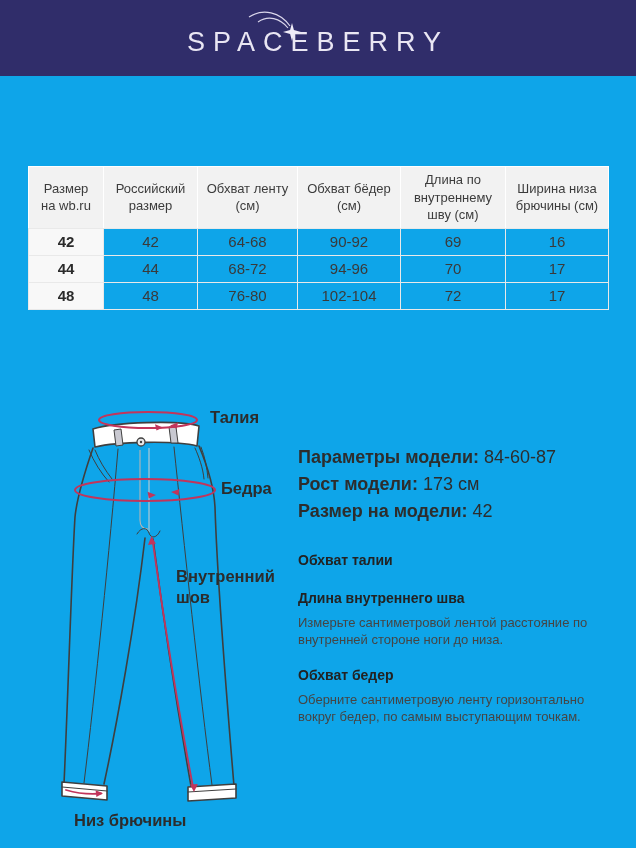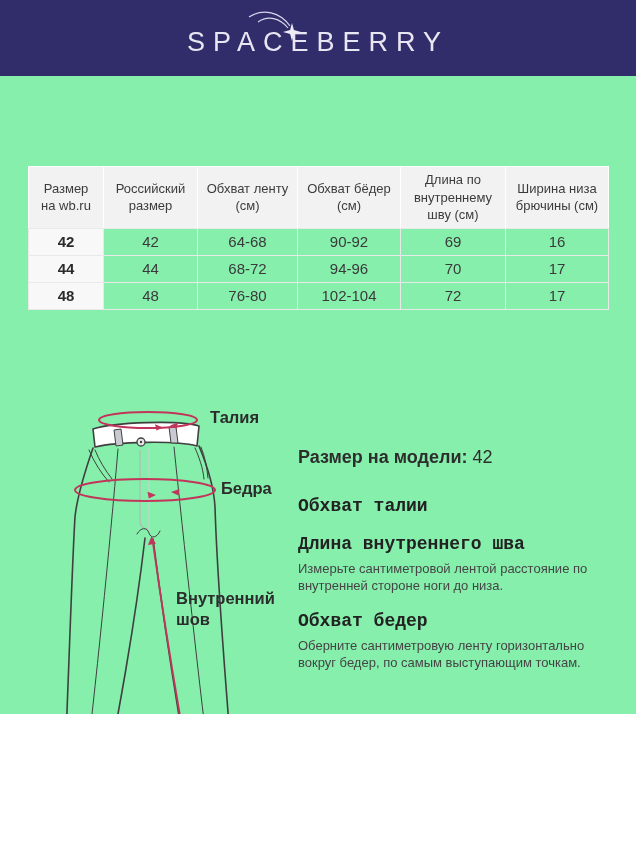--- a/index.html
+++ b/index.html
@@ -9,22 +9,22 @@
     --table-first-col-bg: #f8f8f8;
     --table-border: #e9e9e9;
     --ink: #2d2d2d;
   }
   * { margin: 0; padding: 0; box-sizing: border-box; }
   html, body { background: #ffffff; }
   body { font-family: "Liberation Sans", "DejaVu Sans", sans-serif; color: var(--ink); }
   .page {
     position: relative;
     width: 636px;
-    height: 714px;
-    background: #86efac;
+    height: 848px;
+    background: #0ea5e9;
     overflow: hidden;
     margin: 0 auto;
   }
 
   
   .banner {
     position: absolute;
     left: 0; top: 0;
     width: 636px; height: 76px;
     background: var(--banner-bg);
@@ -92,31 +92,31 @@
 
   .diagram-label {
     position: absolute;
     font-size: 16.5px;
     font-weight: 600;
     color: #2c2c2c;
     line-height: 1.25;
   }
   .lbl-waist  { left: 210px; top: 407px; text-align: center; }
   .lbl-hips   { left: 221px; top: 478px; }
-  .lbl-inseam { left: 176px; top: 588px; width: 102px; }
+  .lbl-inseam { left: 176px; top: 566px; width: 102px; }
   .lbl-hem    { left: 74px;  top: 810px; }
 
   
   .info-col { position: absolute; left: 298px; top: 444px; width: 312px; }
   .model-line { font-size: 18px; line-height: 27px; color: #2d2d2d; }
   .model-line .lab { font-weight: 700; }
   .model-line .val { font-weight: 400; }
   .guide-section { margin-top: 16px; }
   .guide-section.first-section { margin-top: 24px; }
-  .guide-title { font-size: 18px; font-weight: 700; color: #222222; line-height: 22px; font-family: Liberation Mono, monospace; }
+  .guide-title { font-size: 14px; font-weight: 700; color: #222222; line-height: 22px; }
   .guide-text  { font-size: 13px; color: #454545; line-height: 16.5px; margin-top: 6px; width: 302px; }
 </style>
 </head>
 <body>
 
 <div class="page">
 
   <div class="banner">
     <div class="logo-wrap">
       <svg class="star-svg" width="58" height="32" viewBox="0 0 58 32">
@@ -222,20 +222,28 @@
     <polygon class="accfill" points="51,401.3 43.6,398.2 44.4,404.9"></polygon>
   </svg>
 
   <div class="diagram-label lbl-waist">Талия</div>
   <div class="diagram-label lbl-hips">Бедра</div>
   <div class="diagram-label lbl-inseam">Внутренний шов</div>
   <div class="diagram-label lbl-hem">Низ брючины</div>
 
   <div class="info-col">
     <div class="model-line">
+      <span class="lab">Параметры модели:</span>
+      <span class="val">84-60-87</span>
+    </div>
+    <div class="model-line">
+      <span class="lab">Рост модели:</span>
+      <span class="val">173 см</span>
+    </div>
+    <div class="model-line">
       <span class="lab">Размер на модели:</span>
       <span class="val">42</span>
     </div>
 
     <div class="guide-section first-section">
       <div class="guide-title">Обхват талии</div>
     </div>
     <div class="guide-section">
       <div class="guide-title">Длина внутреннего шва</div>
       <div class="guide-text">Измерьте сантиметровой лентой расстояние по внутренней стороне ноги до низа.</div>

